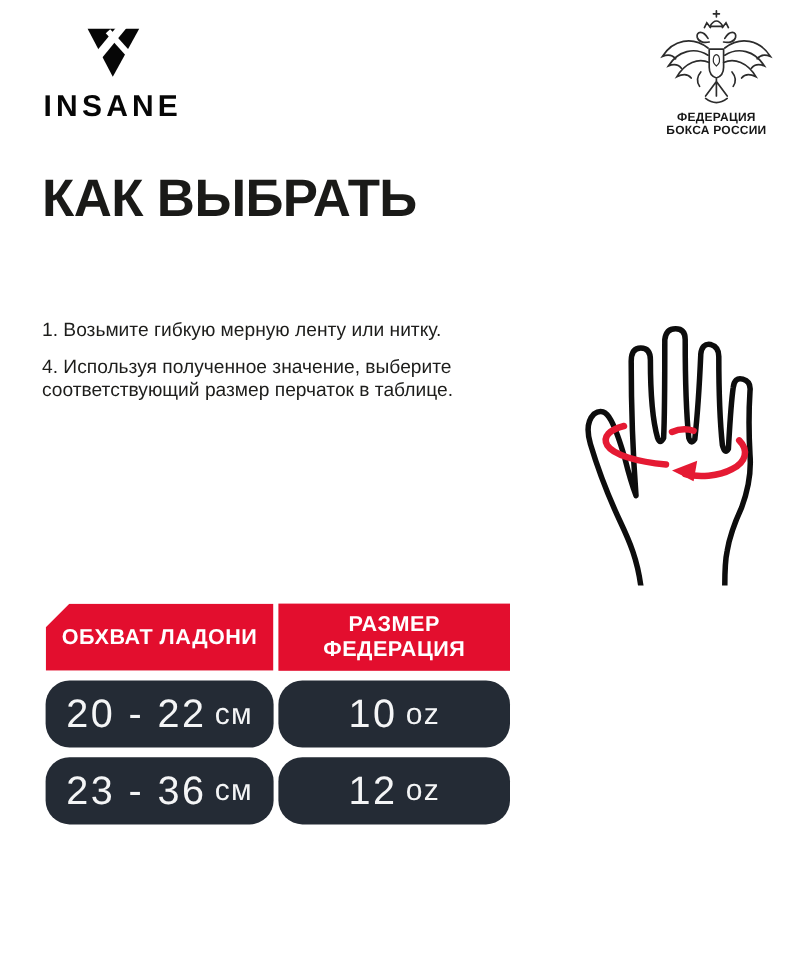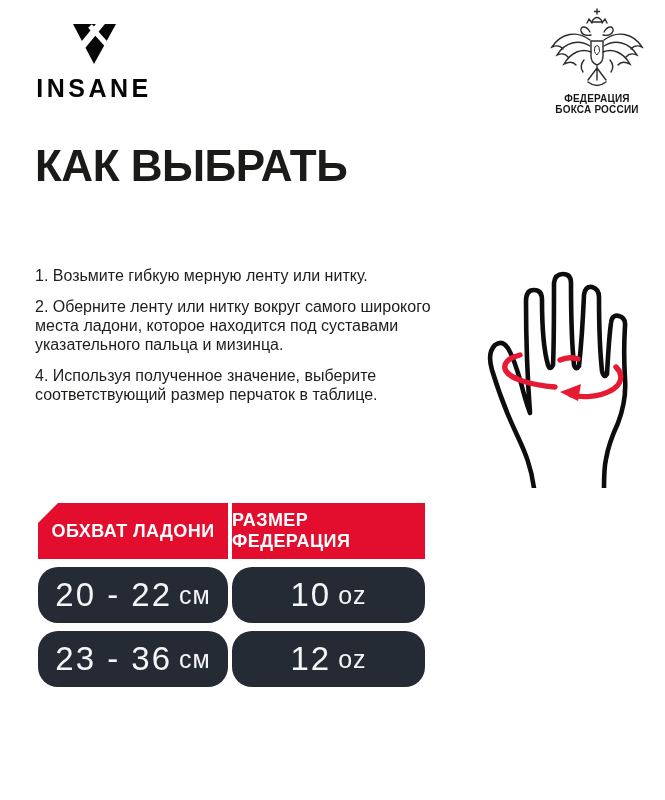--- a/index.html
+++ b/index.html
@@ -26,21 +26,21 @@
   .steps{position:absolute;left:35px;top:266px;width:432px;}
   .step{
     margin:0 0 12px 0;font-size:16px;line-height:19px;color:#1d1d1b;
   }
   
   .hand-wrap{position:absolute;left:468px;top:266px;width:197px;height:222px;}
   
   .size-table{
     position:absolute;left:38px;top:503px;
     display:grid;grid-template-columns:190px 193px;
-    column-gap:4px;row-gap:8px;
+    column-gap:4px;row-gap:8px;text-align:center;
   }
   .cell{
     height:56px;display:flex;align-items:center;justify-content:center;
   }
   .cell.head{
     background:#e30e2e;color:#ffffff;font-size:18px;font-weight:700;
     letter-spacing:.4px;
   }
   .cell.head.chamfer{
     clip-path:polygon(20px 0,100% 0,100% 100%,0 100%,0 20px);
@@ -95,21 +95,20 @@
       <div>БОКСА РОССИИ</div>
     </div>
   </div>
 
   <h1 class="heading">
     <span>КАК ВЫБРАТЬ</span>
   </h1>
 
   <div class="steps">
     <p class="step">1. Возьмите гибкую мерную ленту или нитку.</p>
-    <p class="step">2. Оберните ленту или нитку вокруг самого широкого места ладони, которое находится под суставами указательного пальца и мизинца.</p>
     <p class="step">4. Используя полученное значение, выберите соответствующий размер перчаток в таблице.</p>
   </div>
 
   <div class="hand-wrap">
     <svg viewBox="0 0 197 222" width="197" height="222">
 
       <path d="M66 222
                C63 200 57 186 49 169
                C41 152 30 124 24 104
                Q19 87 27 79

